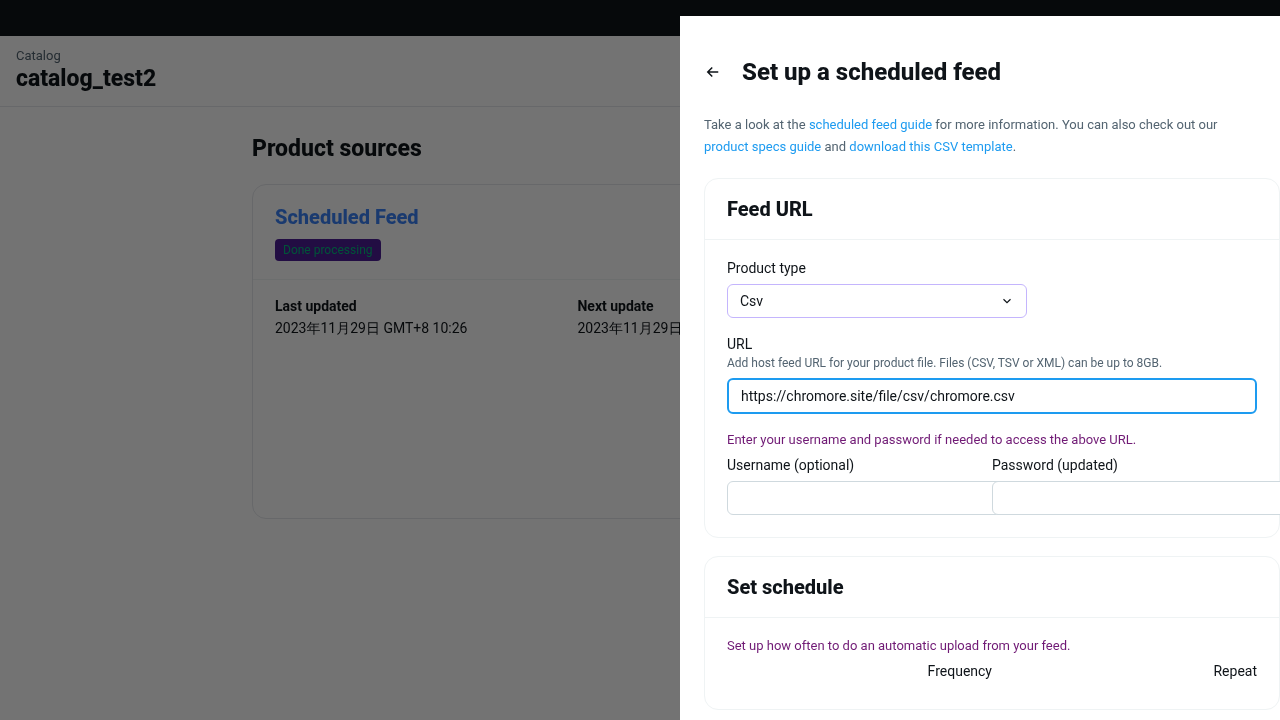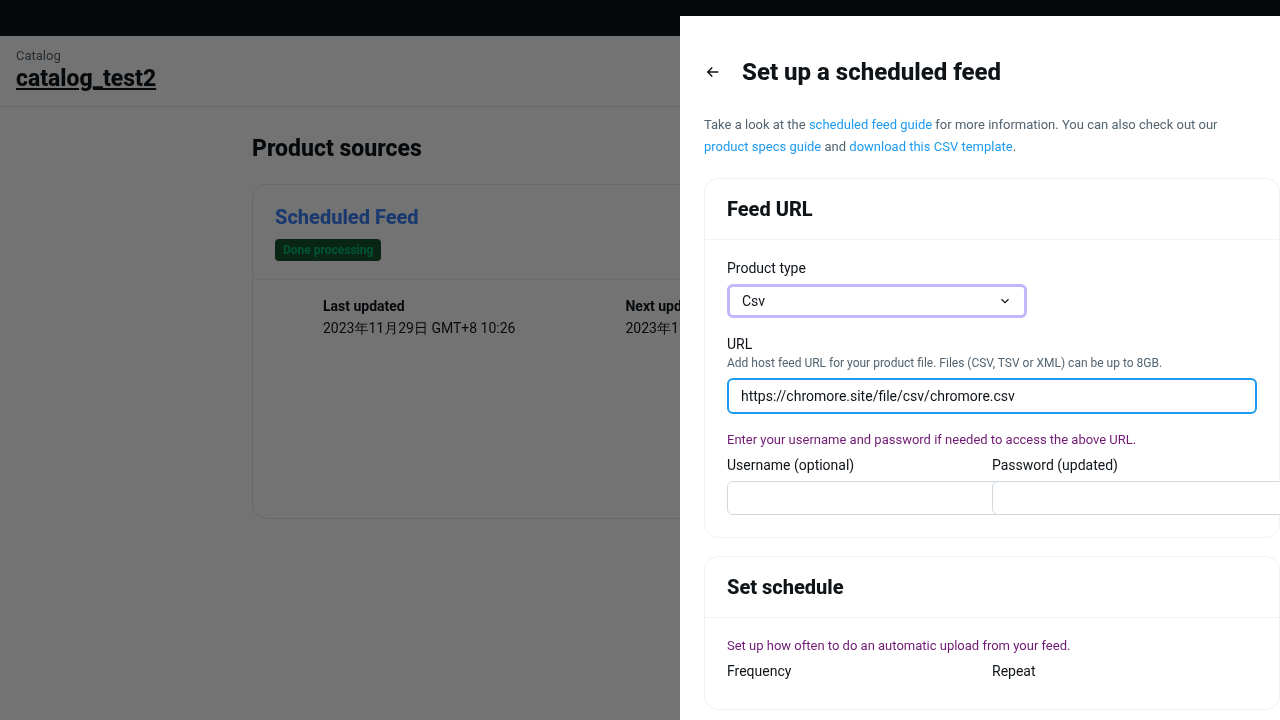--- a/index.html
+++ b/index.html
@@ -25,21 +25,20 @@
     }
     .breadcrumb {
       font-size: 13px;
       color: #536471;
     }
     .page-title {
       font-size: 23px;
       font-weight: 800;
       color: #0f1419;
       margin-top: 2px;
-      text-decoration: underline;
     }
     .main-content {
       padding: 28px 0 0 252px;
     }
     .section-title {
       font-size: 23px;
       font-weight: 800;
       color: #0f1419;
       margin-bottom: 22px;
     }
@@ -53,34 +52,32 @@
     .card-title {
       font-size: 20px;
       font-weight: 800;
       color: #3b82f6;
       margin-bottom: 10px;
     }
     .status-badge {
       display: inline-block;
       font-size: 12px;
       color: #00ba7c;
-      background: #14532d;
+      background: #4c1d95;
       padding: 4px 8px;
       border-radius: 4px;
-      font-weight: bold;
     }
     .card-divider {
       border-top: 1px solid #eff3f4;
       margin: 18px -22px 0 -22px;
     }
     .card-row {
       display: flex;
       gap: 110px;
       padding-top: 18px;
-      margin-left: 48px;
     }
     .meta-label {
       font-size: 14px;
       font-weight: 700;
       color: #0f1419;
       margin-bottom: 6px;
     }
     .meta-value {
       font-size: 14px;
       color: #0f1419;
@@ -155,21 +152,21 @@
     }
     .field-hint {
       font-size: 12px;
       color: #536471;
       margin-top: -4px;
       margin-bottom: 8px;
     }
     .select-box {
       width: 300px;
       height: 34px;
-      border: 3px solid #c4b5fd;
+      border: 1px solid #c4b5fd;
       border-radius: 6px;
       padding: 0 12px;
       display: flex;
       align-items: center;
       justify-content: space-between;
       font-size: 14px;
       color: #0f1419;
       cursor: pointer;
       gap: 16px;
     }
@@ -284,21 +281,21 @@
           <input class="text-input-plain" type="password" value="" style="">
         </div>
       </div>
     </div>
   </div>
 
   <div class="panel">
     <div class="panel-header">Set schedule</div>
     <div class="panel-body">
       <div class="creds-hint">Set up how often to do an automatic upload from your feed.</div>
-      <div class="two-col" style="margin-top:8px;">
+      <div class="two-col" style="margin-top:8px;text-align:right;">
         <div class="col">
           <div class="field-label">Frequency</div>
         </div>
         <div class="col">
           <div class="field-label">Repeat</div>
         </div>
       </div>
     </div>
   </div>
 </div>

